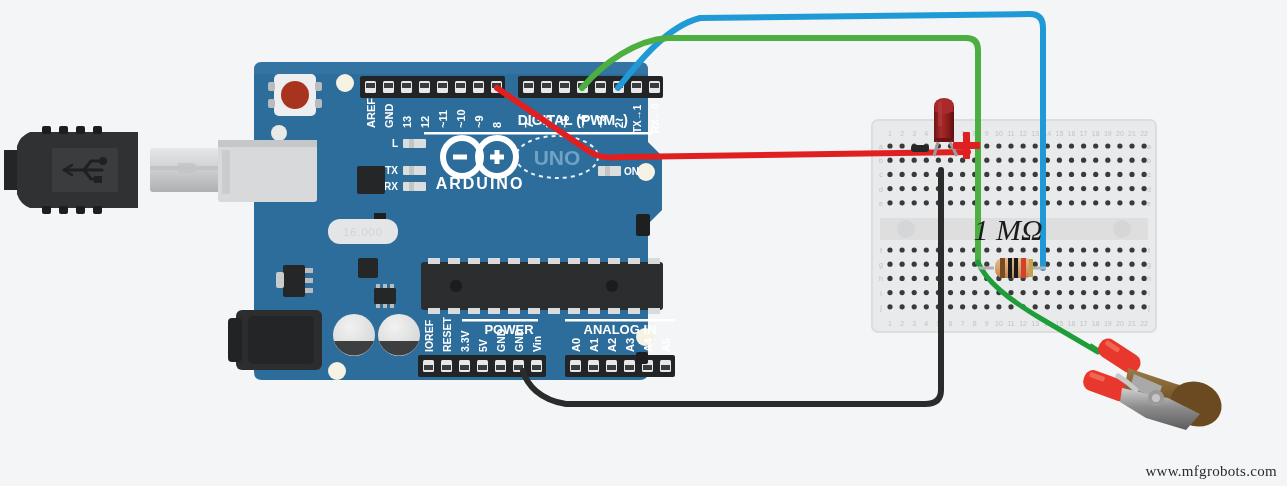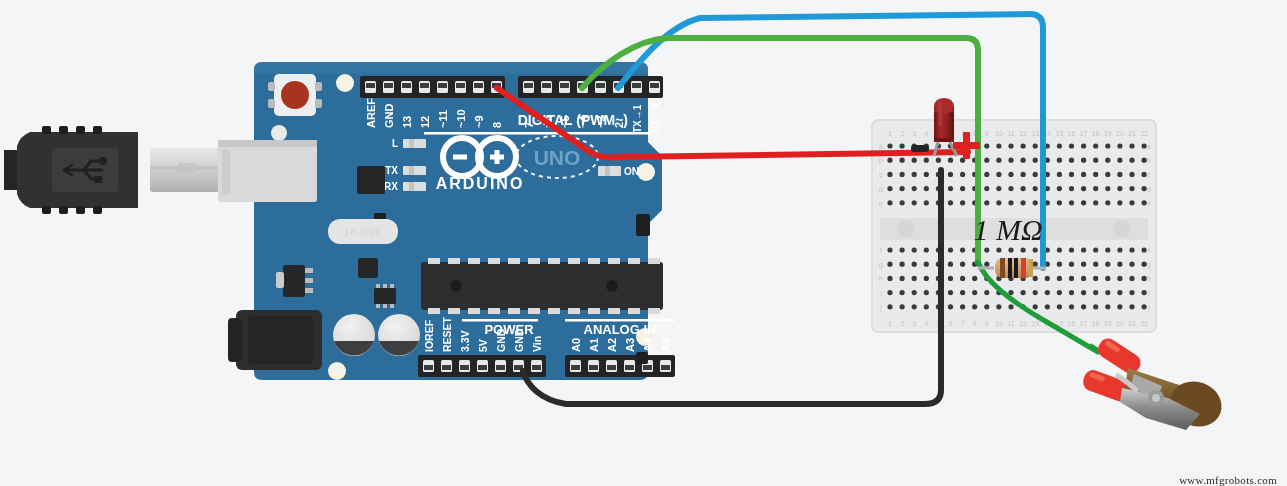--- a/index.html
+++ b/index.html
@@ -1,23 +1,23 @@
 <!DOCTYPE html>
 <html><head>
 <meta charset="utf-8">
 <title>Arduino Capacitive Sensor Circuit</title>
 <style>
   html,body{margin:0;padding:0;background:#f4f5f6;}
   body{font-family:"Liberation Sans",sans-serif;}
   #stage{position:relative;width:1287px;height:486px;background:#f4f5f6;overflow:hidden;}
   #stage svg{position:absolute;left:0;top:0;}
   .watermark{
-    position:absolute;right:10px;bottom:0;
+    position:absolute;right:10px;bottom:6px;
     font-family:"Liberation Serif",serif;
-    font-size:11px;color:#2b2b2b;letter-spacing:.3px;
+    font-size:15px;color:#2b2b2b;letter-spacing:.3px;
     white-space:nowrap;
   }
 </style>
 </head>
 <body>
 
 <div id="stage">
 
 <svg width="1287" height="486" viewBox="0 0 1287 486">
   <defs>

